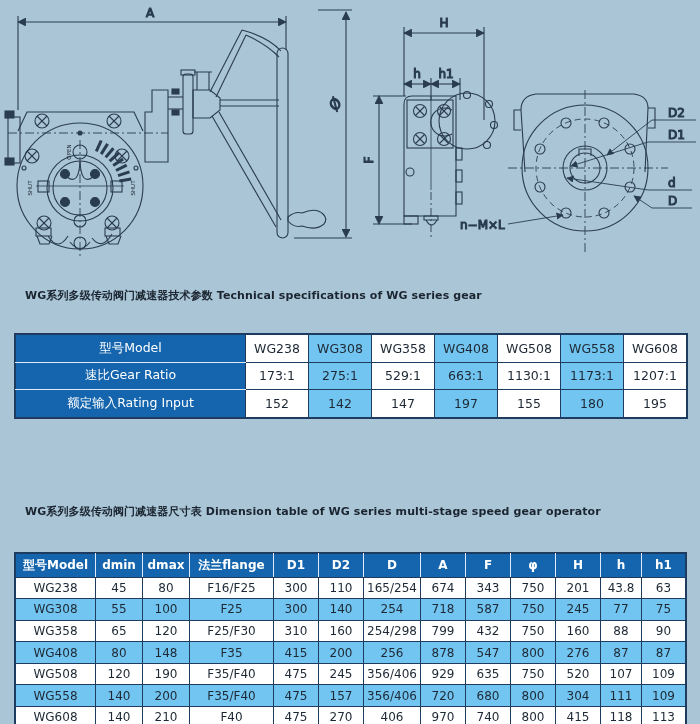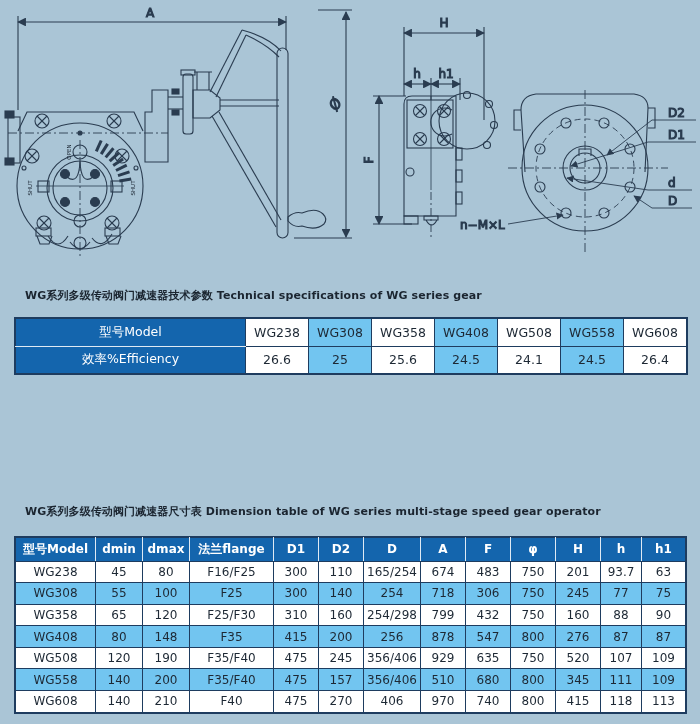--- a/index.html
+++ b/index.html
@@ -20,21 +20,21 @@
   #spec-table td{height:24.6px;font-size:12.5px;}
   #spec-table td.lbl{background:var(--blue);color:#fff;border-bottom-color:#dfeaf4;border-top-color:#dfeaf4;font-size:12.5px;}
   #spec-table tr:first-child td.lbl{border-top-color:var(--border);}
   #spec-table tr:last-child td.lbl{border-bottom-color:var(--border);}
   #spec-table td.alt{background:var(--lightblue);}
   #dim-table th{background:var(--blue);color:#fff;font-weight:600;font-size:12px;height:20.5px;border-left-color:#dfeaf4;border-right-color:#dfeaf4;}
   #dim-table th:first-child{border-left-color:var(--border);}
   #dim-table th:last-child{border-right-color:var(--border);}
   #dim-table td{height:18.6px;font-size:12px;}
   #dim-table tr.alt td{background:var(--lightblue);}
-  #spec-table,#dim-table{outline:1px solid var(--border);}
+  #spec-table,#dim-table{outline:1px solid var(--border);margin-top:16px;}
 </style>
 </head>
 <body>
 
 <div class="stage">
 
   <svg width="700" height="285" viewBox="0 0 700 285" fill="none" stroke="#2a3c50" stroke-width="1.1">
     <defs>
       <marker id="ar" viewBox="0 0 10 10" refX="9" refY="5" markerWidth="8" markerHeight="8" orient="auto-start-reverse">
         <path d="M0,0 L10,5 L0,10 z" fill="#2a3c50" stroke="none"></path>
@@ -265,28 +265,38 @@
           <td class="lbl">型号Model</td>
           <td>WG238</td>
           <td class="alt">WG308</td>
           <td>WG358</td>
           <td class="alt">WG408</td>
           <td>WG508</td>
           <td class="alt">WG558</td>
           <td>WG608</td>
         </tr>
         <tr>
-          <td class="lbl">效率%Efficiency</td>
-          <td>26.6</td>
-          <td class="alt">25</td>
-          <td>25.6</td>
-          <td class="alt">24.5</td>
-          <td>24.1</td>
-          <td class="alt">24.5</td>
-          <td>26.4</td>
+          <td class="lbl">速比Gear Ratio</td>
+          <td>173:1</td>
+          <td class="alt">275:1</td>
+          <td>529:1</td>
+          <td class="alt">663:1</td>
+          <td>1130:1</td>
+          <td class="alt">1173:1</td>
+          <td>1207:1</td>
+        </tr>
+        <tr>
+          <td class="lbl">额定输入Rating Input</td>
+          <td>152</td>
+          <td class="alt">142</td>
+          <td>147</td>
+          <td class="alt">197</td>
+          <td>155</td>
+          <td class="alt">180</td>
+          <td>195</td>
         </tr>
       </tbody>
   </table>
 
   <div class="heading" id="heading-dim">WG系列多级传动阀门减速器尺寸表 Dimension table of WG series multi-stage speed gear operator</div>
 
   <table id="dim-table">
     <colgroup>
       <col style="width:80px">
         <col style="width:47px">
@@ -322,36 +332,36 @@
     <tbody>
         <tr>
           <td>WG238</td>
           <td>45</td>
           <td>80</td>
           <td>F16/F25</td>
           <td>300</td>
           <td>110</td>
           <td>165/254</td>
           <td>674</td>
-          <td>483</td>
+          <td>343</td>
           <td>750</td>
           <td>201</td>
-          <td>93.7</td>
+          <td>43.8</td>
           <td>63</td>
         </tr>
         <tr class="alt">
           <td>WG308</td>
           <td>55</td>
           <td>100</td>
           <td>F25</td>
           <td>300</td>
           <td>140</td>
           <td>254</td>
           <td>718</td>
-          <td>306</td>
+          <td>587</td>
           <td>750</td>
           <td>245</td>
           <td>77</td>
           <td>75</td>
         </tr>
         <tr>
           <td>WG358</td>
           <td>65</td>
           <td>120</td>
           <td>F25/F30</td>
@@ -396,24 +406,24 @@
           <td>109</td>
         </tr>
         <tr class="alt">
           <td>WG558</td>
           <td>140</td>
           <td>200</td>
           <td>F35/F40</td>
           <td>475</td>
           <td>157</td>
           <td>356/406</td>
-          <td>510</td>
+          <td>720</td>
           <td>680</td>
           <td>800</td>
-          <td>345</td>
+          <td>304</td>
           <td>111</td>
           <td>109</td>
         </tr>
         <tr>
           <td>WG608</td>
           <td>140</td>
           <td>210</td>
           <td>F40</td>
           <td>475</td>
           <td>270</td>

